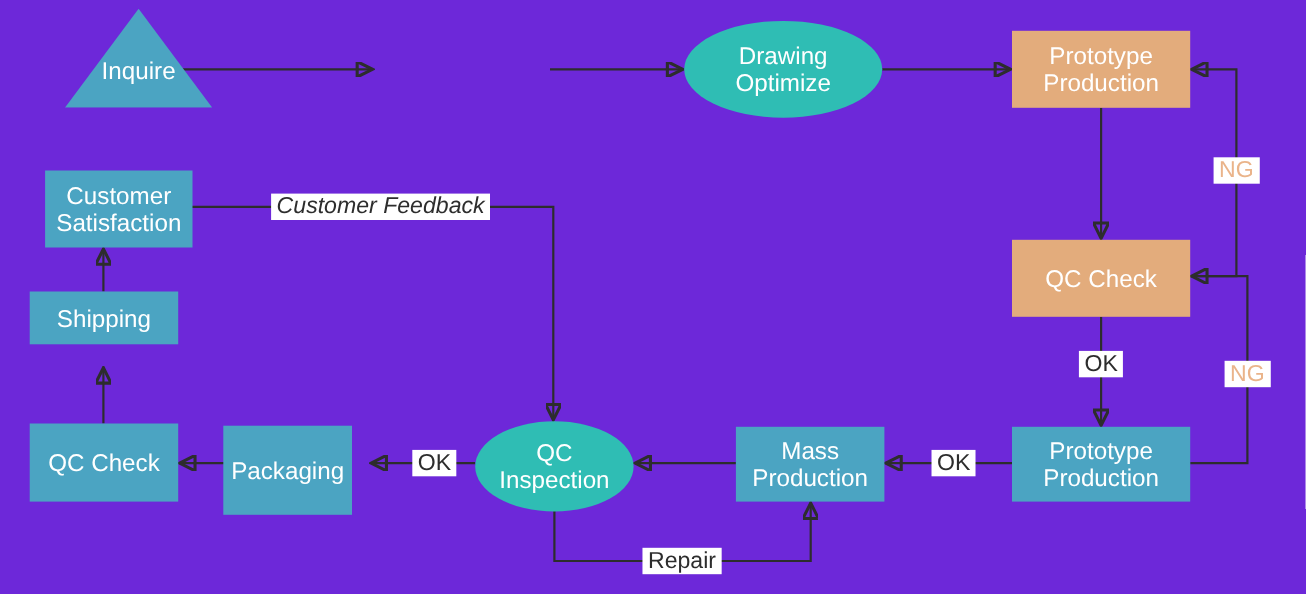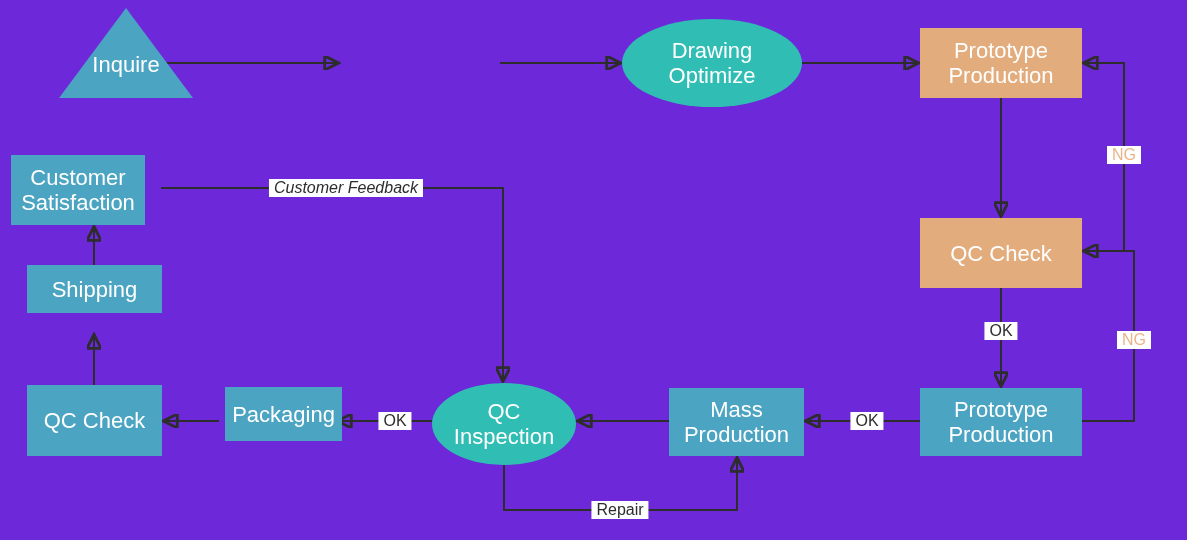--- a/index.html
+++ b/index.html
@@ -18,37 +18,37 @@
   .orange{background:#e3ac7c;}
   .teal{background:#2fbdb4;}
   .ellipse{border-radius:50%;}
   .triangle{
     clip-path:polygon(50% 0,100% 100%,0 100%);
     align-items:flex-start;
   }
   .triangle .lbl{margin-top:44px;}
   .edge-label{
     position:absolute;transform:translate(-50%,-50%);
-    background:#ffffff;padding:0 5px;color:#2d2d2d;font-size:16px;white-space:nowrap;
+    background:#ffffff;padding:0 5px;color:#2d2d2d;font-size:21px;white-space:nowrap;
   }
   .ng{color:#eab48a;}
 
   
   #n-inquire{left:59px;top:8px;width:134px;height:90px;}
   #n-order{left:340px;top:28px;width:160px;height:70px;}
   #n-drawing{left:622px;top:19px;width:180px;height:88px;}
   #n-pp1{left:920px;top:28px;width:162px;height:70px;}
   #n-qc1{left:920px;top:218px;width:162px;height:70px;}
   #n-pp2{left:920px;top:388px;width:162px;height:68px;}
   #n-mass{left:669px;top:388px;width:135px;height:68px;}
   #n-qcinsp{left:432px;top:383px;width:144px;height:82px;}
-  #n-pack{left:225px;top:387px;width:117px;height:54px;}
+  #n-pack{left:203px;top:387px;width:117px;height:81px;}
   #n-qc2{left:27px;top:385px;width:135px;height:71px;}
   #n-ship{left:27px;top:265px;width:135px;height:48px;}
-  #n-cs{left:11px;top:155px;width:134px;height:70px;}
+  #n-cs{left:41px;top:155px;width:134px;height:70px;}
 
   
   #l-ok1{left:1001px;top:331px;}
   #l-ok2{left:867px;top:421px;}
   #l-ok3{left:395px;top:421px;}
   #l-ng1{left:1124px;top:155px;}
   #l-ng2{left:1134px;top:340px;}
   #l-feedback{left:346px;top:188px;font-style:italic;}
   #l-repair{left:620px;top:510px;}
 </style>

